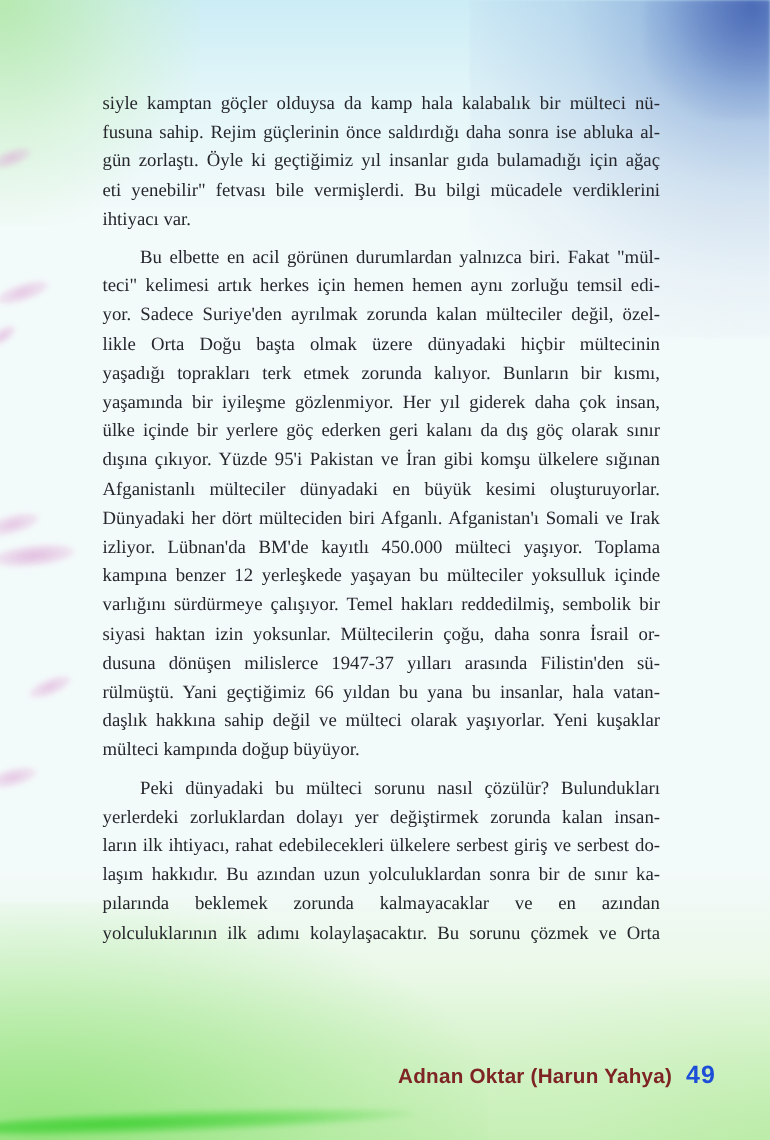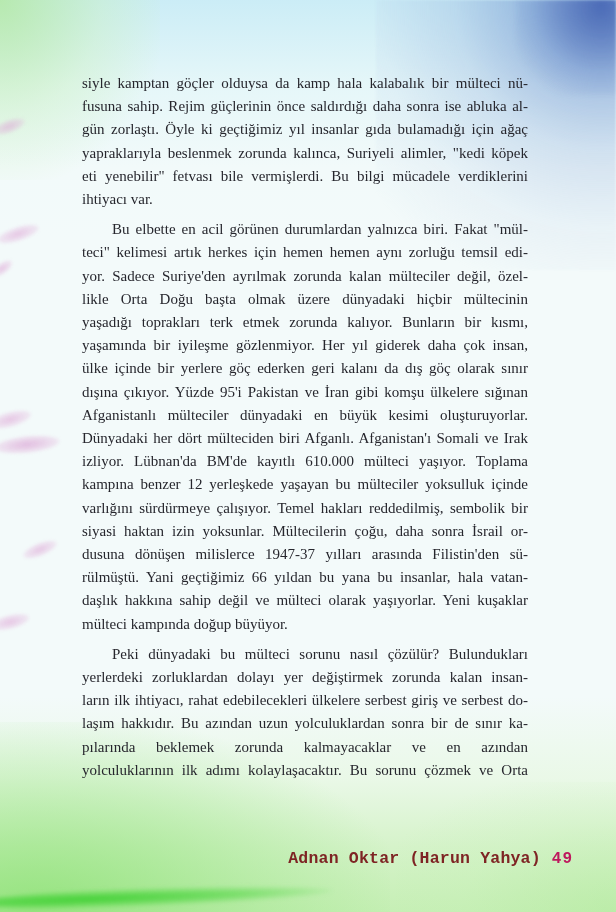--- a/index.html
+++ b/index.html
@@ -104,25 +104,25 @@
   .line { text-align: justify; text-align-last: justify; }
   .line.flush { text-align-last: left; }
   .para.indented .line:first-child { text-indent: 30px; }
 
   .footer {
     position: absolute;
     right: 43px; top: 849px;
     display: flex;
     align-items: baseline;
     gap: 11px;
-    font-family: Liberation Mono, monospace;
+    font-family: Liberation Sans, sans-serif;
     font-weight: bold;
   }
   .footer .author { font-size: 16.5px; color: #7e2424; letter-spacing: 0.2px; }
-  .footer .pageno { font-size: 16px; color: #be185d; letter-spacing: 1px; }
+  .footer .pageno { font-size: 20px; color: #1d4ed8; letter-spacing: 1px; }
 </style>
 </head>
 <body>
 
 <div class="page">
 
   <div class="bg-layer wash-top"></div>
   <div class="bg-layer corner-tl"></div>
   <div class="bg-layer corner-tr"></div>
   <div class="bg-layer speck-tr"></div>
@@ -138,37 +138,36 @@
   <div class="petal petal-5"></div>
   <div class="petal petal-6"></div>
   <div class="petal petal-7"></div>
 
   <main class="text-block">
 
     <div class="para">
       <div class="line">siyle kamptan göçler olduysa da kamp hala kalabalık bir mülteci nü-</div>
       <div class="line">fusuna sahip. Rejim güçlerinin önce saldırdığı daha sonra ise abluka al-</div>
       <div class="line">gün zorlaştı. Öyle ki geçtiğimiz yıl insanlar gıda bulamadığı için ağaç</div>
-      <div class="line">yapraklarıyla beslenmek zorunda kalınca, Suriyeli alimler, "kedi köpek</div>
       <div class="line">eti yenebilir" fetvası bile vermişlerdi. Bu bilgi mücadele verdiklerini</div>
       <div class="line flush">ihtiyacı var.</div>
     </div>
 
     <div class="para indented">
       <div class="line">Bu elbette en acil görünen durumlardan yalnızca biri. Fakat "mül-</div>
       <div class="line">teci" kelimesi artık herkes için hemen hemen aynı zorluğu temsil edi-</div>
       <div class="line">yor. Sadece Suriye'den ayrılmak zorunda kalan mülteciler değil, özel-</div>
       <div class="line">likle Orta Doğu başta olmak üzere dünyadaki hiçbir mültecinin</div>
       <div class="line">yaşadığı toprakları terk etmek zorunda kalıyor. Bunların bir kısmı,</div>
       <div class="line">yaşamında bir iyileşme gözlenmiyor. Her yıl giderek daha çok insan,</div>
       <div class="line">ülke içinde bir yerlere göç ederken geri kalanı da dış göç olarak sınır</div>
       <div class="line">dışına çıkıyor. Yüzde 95'i Pakistan ve İran gibi komşu ülkelere sığınan</div>
       <div class="line">Afganistanlı mülteciler dünyadaki en büyük kesimi oluşturuyorlar.</div>
       <div class="line">Dünyadaki her dört mülteciden biri Afganlı. Afganistan'ı Somali ve Irak</div>
-      <div class="line">izliyor. Lübnan'da BM'de kayıtlı 610.000 mülteci yaşıyor. Toplama</div>
+      <div class="line">izliyor. Lübnan'da BM'de kayıtlı 450.000 mülteci yaşıyor. Toplama</div>
       <div class="line">kampına benzer 12 yerleşkede yaşayan bu mülteciler yoksulluk içinde</div>
       <div class="line">varlığını sürdürmeye çalışıyor. Temel hakları reddedilmiş, sembolik bir</div>
       <div class="line">siyasi haktan izin yoksunlar. Mültecilerin çoğu, daha sonra İsrail or-</div>
       <div class="line">dusuna dönüşen milislerce 1947-37 yılları arasında Filistin'den sü-</div>
       <div class="line">rülmüştü. Yani geçtiğimiz 66 yıldan bu yana bu insanlar, hala vatan-</div>
       <div class="line">daşlık hakkına sahip değil ve mülteci olarak yaşıyorlar. Yeni kuşaklar</div>
       <div class="line flush">mülteci kampında doğup büyüyor.</div>
     </div>
 
     <div class="para indented">

